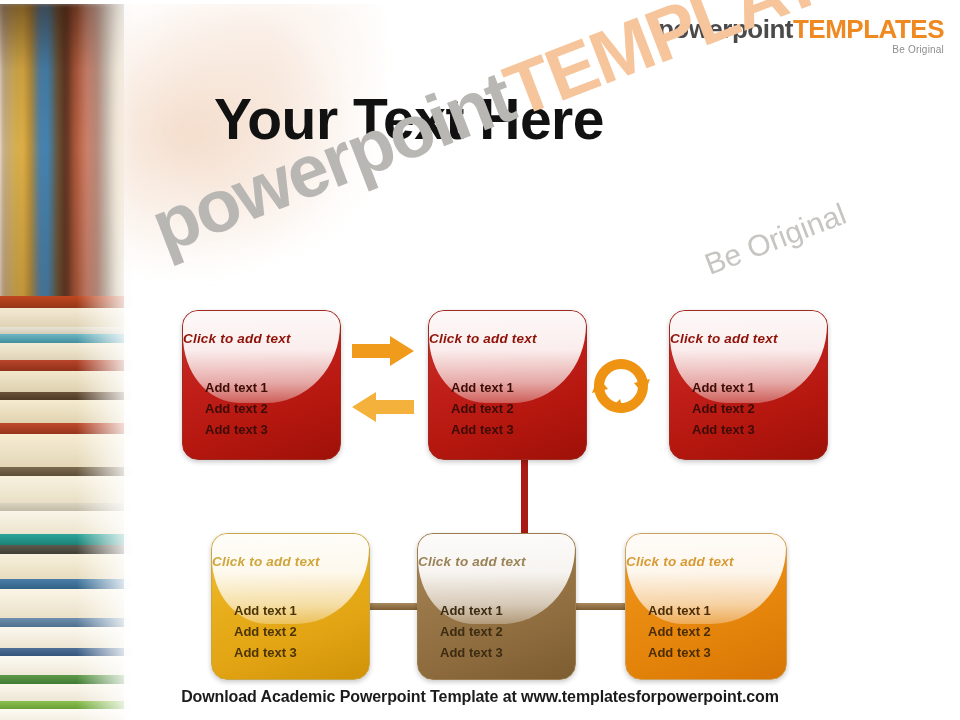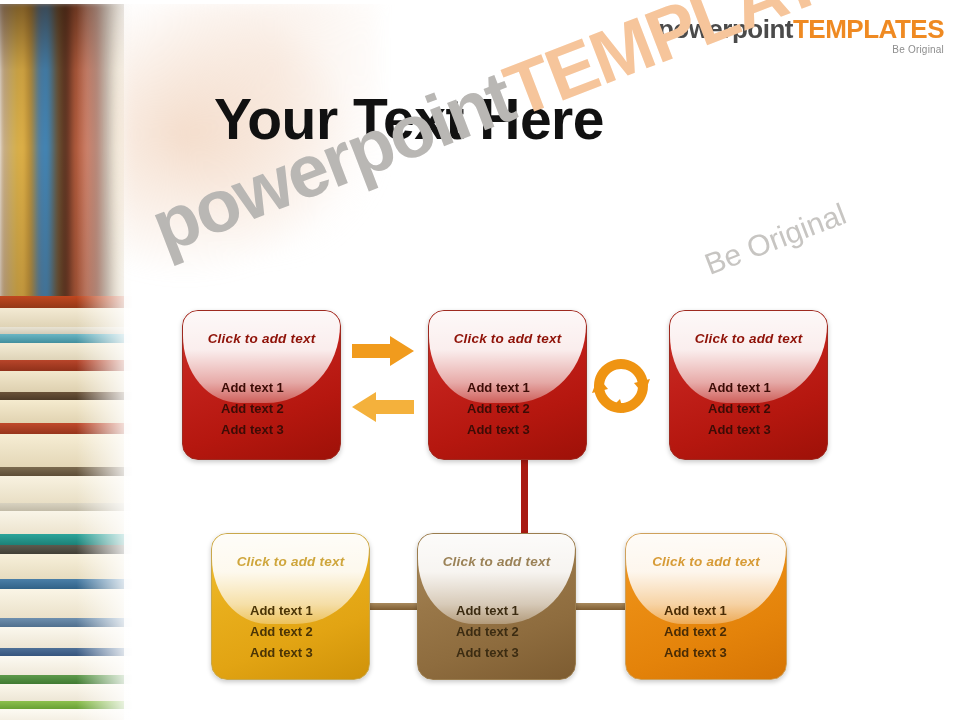--- a/index.html
+++ b/index.html
@@ -54,23 +54,23 @@
 
   
   .conn{position:absolute;}
 
   
   .box{position:absolute;border-radius:16px;overflow:hidden;
        box-shadow:0 2px 5px rgba(0,0,0,.22);}
   .box .gloss{position:absolute;left:0;right:0;top:0;height:62%;
        border-radius:16px 16px 55% 42%/16px 16px 100% 86%;
        background:linear-gradient(180deg,rgba(255,255,255,.97) 0%,rgba(255,255,255,.92) 42%,rgba(255,255,255,.62) 78%,rgba(255,255,255,.30) 100%);}
-  .box .head{position:absolute;left:0;right:0;top:20px;text-align:center;
+  .box .head{position:absolute;left:0;right:0;top:20px;text-align:left;
        font-size:13.5px;font-style:italic;font-weight:bold;letter-spacing:.2px;}
-  .box .items{position:absolute;left:38px;top:66px;font-size:13px;font-weight:bold;
+  .box .items{position:absolute;left:22px;top:66px;font-size:13px;font-weight:bold;
        line-height:21px;}
 
   
   .red{background:linear-gradient(160deg,#c8352c 0%,#c1201a 38%,#b5170f 68%,#9e1108 100%);
        border:1px solid #9e2a20;}
   .red .head{color:#8f1208;}
   .red .items{color:#3c0c06;}
   
   .gold{background:linear-gradient(160deg,#f0c13a 0%,#e8ae1c 38%,#e2a413 68%,#cf9209 100%);
         border:1px solid #c9a84c;}
@@ -234,14 +234,15 @@
   <div class="box orange" style="left:625px;top:533px;width:160px;height:145px;">
     <div class="gloss"></div>
     <div class="head">Click to add text</div>
     <div class="items">
       <div>Add text 1</div>
       <div>Add text 2</div>
       <div>Add text 3</div>
     </div>
   </div>
 
+  <div class="footer">Download  Academic  Powerpoint  Template  at  www.templatesforpowerpoint.com</div>
 
 </div>
 
 </body></html>

